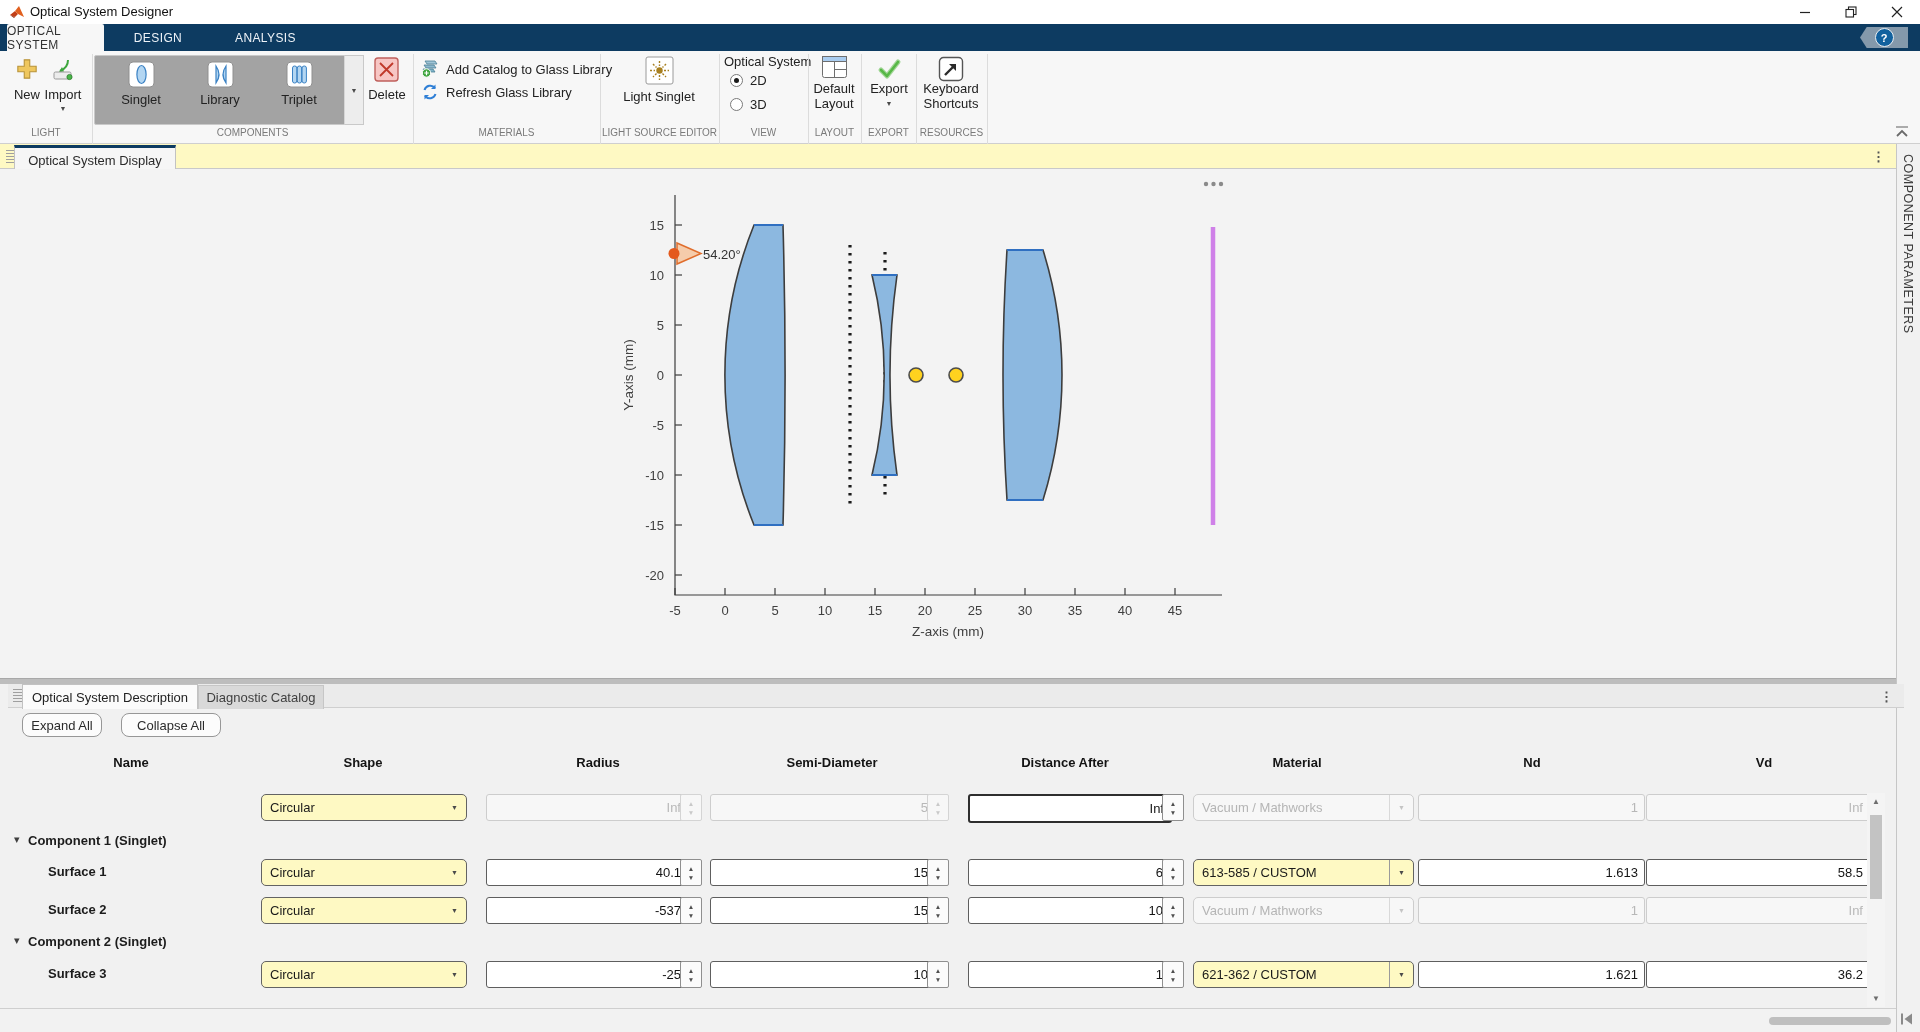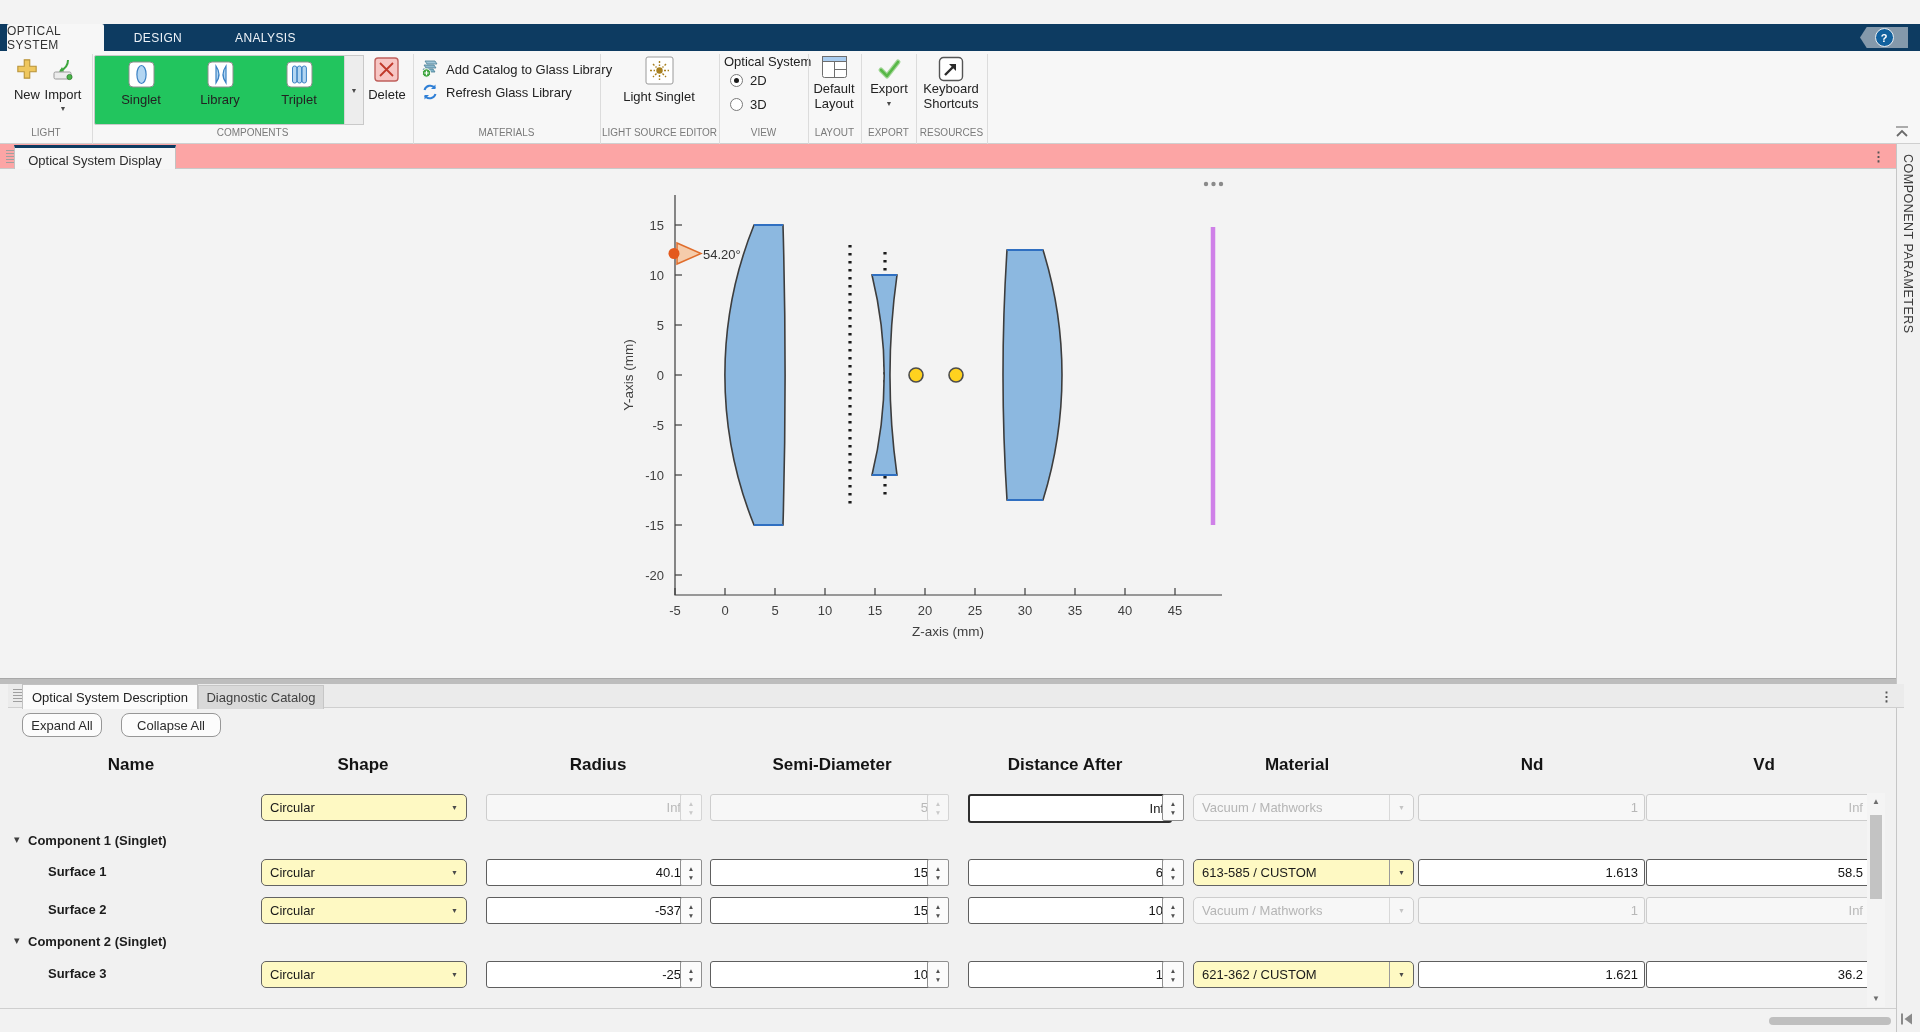--- a/index.html
+++ b/index.html
@@ -18,54 +18,54 @@
   #help-badge{left:1860px;top:3px;width:48px;height:21px;background:#8499ab;cursor:pointer;
     clip-path:polygon(0 50%,14% 0,100% 0,100% 100%,14% 100%);display:flex;align-items:center;justify-content:center;}
   #help-circle{width:17px;height:17px;border-radius:50%;background:#11619e;border:1.5px solid #e8eef3;
     color:#fff;font-size:11px;font-weight:bold;display:flex;align-items:center;justify-content:center;}
   
   #toolbar{left:0;top:51px;width:1920px;height:93px;background:#f7f7f7;border-bottom:1px solid #cfcfcf;}
   .tdivider{top:3px;width:1px;height:118px;background:#dcdcdc;position:absolute;}
   .seclabel{top:76px;height:14px;font-size:10px;color:#7a7a7a;text-align:center;position:absolute;}
   .toollabel{position:absolute;font-size:13px;color:#222;text-align:center;}
   .caret{position:absolute;font-size:7px;color:#4a4a4a;text-align:center;}
-  #gallery{left:94px;top:4px;width:250px;height:68px;background:#22c55e;border:1px solid #c9c9c9;border-radius:2px;position:absolute;}
+  #gallery{left:94px;top:4px;width:250px;height:68px;background:#a3a3a3;border:1px solid #c9c9c9;border-radius:2px;position:absolute;}
   .gal-item{position:absolute;top:2px;width:70px;height:62px;cursor:pointer;text-align:center;}
   .gal-ic{position:absolute;left:22px;top:3px;}
   .gal-lb{position:absolute;left:0;top:34px;width:70px;font-size:13px;color:#222;}
   #gallery-drop{left:344px;top:4px;width:18px;height:68px;background:#ededed;border:1px solid #c9c9c9;border-left:1px solid #d6d6d6;
     position:absolute;display:flex;align-items:center;justify-content:center;cursor:pointer;}
   .matrow{position:absolute;font-size:13px;color:#222;}
   .radio{position:absolute;width:13px;height:13px;border:1px solid #7a7a7a;border-radius:50%;background:#fff;cursor:pointer;}
   .radio.sel::after{content:"";position:absolute;left:3px;top:3px;width:5px;height:5px;border-radius:50%;background:#1a1a1a;}
   .radiolb{position:absolute;font-size:13px;color:#222;}
   #ribbon-collapse{left:1894px;top:74px;width:20px;height:18px;position:absolute;cursor:pointer;}
   
-  #doctabbar{left:0;top:144px;width:1896px;height:25px;background:#fca5a5;border-bottom:1px solid #c9c9c9;padding-left:33px;}
+  #doctabbar{left:0;top:144px;width:1896px;height:25px;background:#fef9c3;border-bottom:1px solid #c9c9c9;padding-left:33px;}
   .grip{position:absolute;width:9px;height:14px;background:repeating-linear-gradient(to bottom,#9f9f9f 0 1px,rgba(0,0,0,0) 1px 3px);cursor:grab;}
   .doctab{position:absolute;top:1px;height:24px;background:#f6f6f6;border:1px solid #c2c2c2;border-bottom:none;
      border-top:3px solid #0d3b61;display:flex;align-items:center;justify-content:center;font-size:13px;color:#2b2b2b;cursor:pointer;}
   .vdots{position:absolute;color:#555;font-size:13px;line-height:13px;cursor:pointer;font-weight:bold;}
   
   #rightstrip{left:1896px;top:144px;width:24px;height:888px;background:#f1f1f1;border-left:1px solid #c6c6c6;}
   #rightstrip span{position:absolute;left:4px;top:10px;writing-mode:vertical-rl;font-size:12.5px;color:#3a3a3a;letter-spacing:.5px;}
   
   #plotpanel{left:0;top:169px;width:1896px;height:509px;background:#f3f3f3;}
   #statusline{left:0;top:651px;width:1896px;text-align:center;font-size:16px;font-weight:bold;color:#111;}
   #statusline .sep{color:#444;margin:0 16px;font-weight:bold;}
   #splitter{left:0;top:678px;width:1896px;height:6px;background:#bdbdbd;border-top:1px solid #a8a8a8;cursor:row-resize;}
   
   #bottompanel{left:0;top:684px;width:1896px;height:324px;background:#f1f1f1;}
   #btabbar{left:8px;top:684px;width:1896px;height:24px;background:#ebebeb;border-bottom:1px solid #cfcfcf;}
   .btab{position:absolute;top:0;height:24px;display:flex;align-items:center;justify-content:center;font-size:13px;cursor:pointer;}
   .btab.active{background:#fbfbfb;border:1px solid #c2c2c2;border-bottom:none;color:#222;}
   .btab.inactive{background:#d9d9d9;border:1px solid #c6c6c6;border-bottom:none;color:#3f3f3f;top:1px;height:23px;}
   .pillbtn{position:absolute;height:22px;background:#fcfcfc;border:1px solid #979797;border-radius:8px;
      font-size:13px;color:#2b2b2b;display:flex;align-items:center;justify-content:center;cursor:pointer;}
-  .thead{position:absolute;font-size:17px;font-weight:bold;color:#141414;text-align:center;}
+  .thead{position:absolute;font-size:13px;font-weight:bold;color:#141414;text-align:center;}
   .cell-label{position:absolute;font-size:13px;font-weight:bold;color:#1c1c1c;}
   .tri{position:absolute;font-size:11px;color:#3f3f3f;cursor:pointer;}
   
   .dd{position:absolute;height:25px;background:#fef9c3;border:1px solid #636363;border-radius:5px;
       display:flex;align-items:center;font-size:13px;color:#1a1a1a;cursor:pointer;}
   .dd .dtext{padding-left:8px;overflow:hidden;white-space:nowrap;}
   .dd .dcaret{margin-left:auto;padding:0 8px;font-size:7px;color:#4a4a4a;}
   .dd.mat .dcaret{border-left:1px solid #9a9a9a;align-self:stretch;display:flex;align-items:center;}
   .dd.off{background:#f7f7f7;border-color:#cdcdcd;color:#b5b5b5;cursor:default;}
   .dd.off .dcaret{color:#c4c4c4;border-left-color:#d9d9d9;}
@@ -84,20 +84,44 @@
   #vthumb{position:absolute;left:3px;top:22px;width:12px;height:84px;background:#c3c3c3;cursor:pointer;}
   #hscroll{left:0;top:1008px;width:1896px;height:24px;background:#f2f2f2;border-top:1px solid #cfcfcf;}
   #hthumb{position:absolute;left:1769px;top:8px;width:122px;height:8px;border-radius:4px;background:#bfbfbf;cursor:pointer;}
   text{font-family:"Liberation Sans",sans-serif;}
 </style>
 </head>
 <body>
 
 <div id="app">
 
+  <div class="abs" id="titlebar">
+    <svg class="abs" style="left:9px;top:5px" width="16" height="15" viewBox="0 0 16 15">
+      <path d="M1,10 L6,6 L9,9 L6,12 Z" fill="#c23f17"></path>
+      <path d="M6,6 L10,1 L15,12 L9,9 Z" fill="#e1601f"></path>
+      <path d="M1,10 L5,13 L6,12 Z" fill="#8c2a0e"></path>
+    </svg>
+    <span class="abs" id="title-text">Optical System Designer</span>
+    <div class="abs winbtn" style="left:1786px">
+      <svg width="12" height="12" viewBox="0 0 12 12">
+          <path d="M1,6.5 H11" stroke="#222" stroke-width="1.2"></path>
+        </svg>
+    </div>
+    <div class="abs winbtn" style="left:1832px">
+      <svg width="12" height="12" viewBox="0 0 12 12">
+        <rect x="3.5" y="1" width="7.5" height="7.5" fill="none" stroke="#222" stroke-width="1.1"></rect>
+        <rect x="1" y="3.5" width="7.5" height="7.5" fill="#fff" stroke="#222" stroke-width="1.1"></rect>
+      </svg>
+    </div>
+    <div class="abs winbtn" style="left:1878px">
+      <svg width="12" height="12" viewBox="0 0 12 12">
+          <path d="M1,1 L11,11 M11,1 L1,11" stroke="#222" stroke-width="1.2"></path>
+        </svg>
+    </div>
+  </div>
 
   <div class="abs" id="ribbonbar">
     <div class="abs rtab active" style="left:7px;width:97px">
       <span>OPTICAL SYSTEM</span>
     </div>
     <div class="abs rtab" style="left:112px;width:92px">
       <span>DESIGN</span>
     </div>
     <div class="abs rtab" style="left:218px;width:95px">
       <span>ANALYSIS</span>

